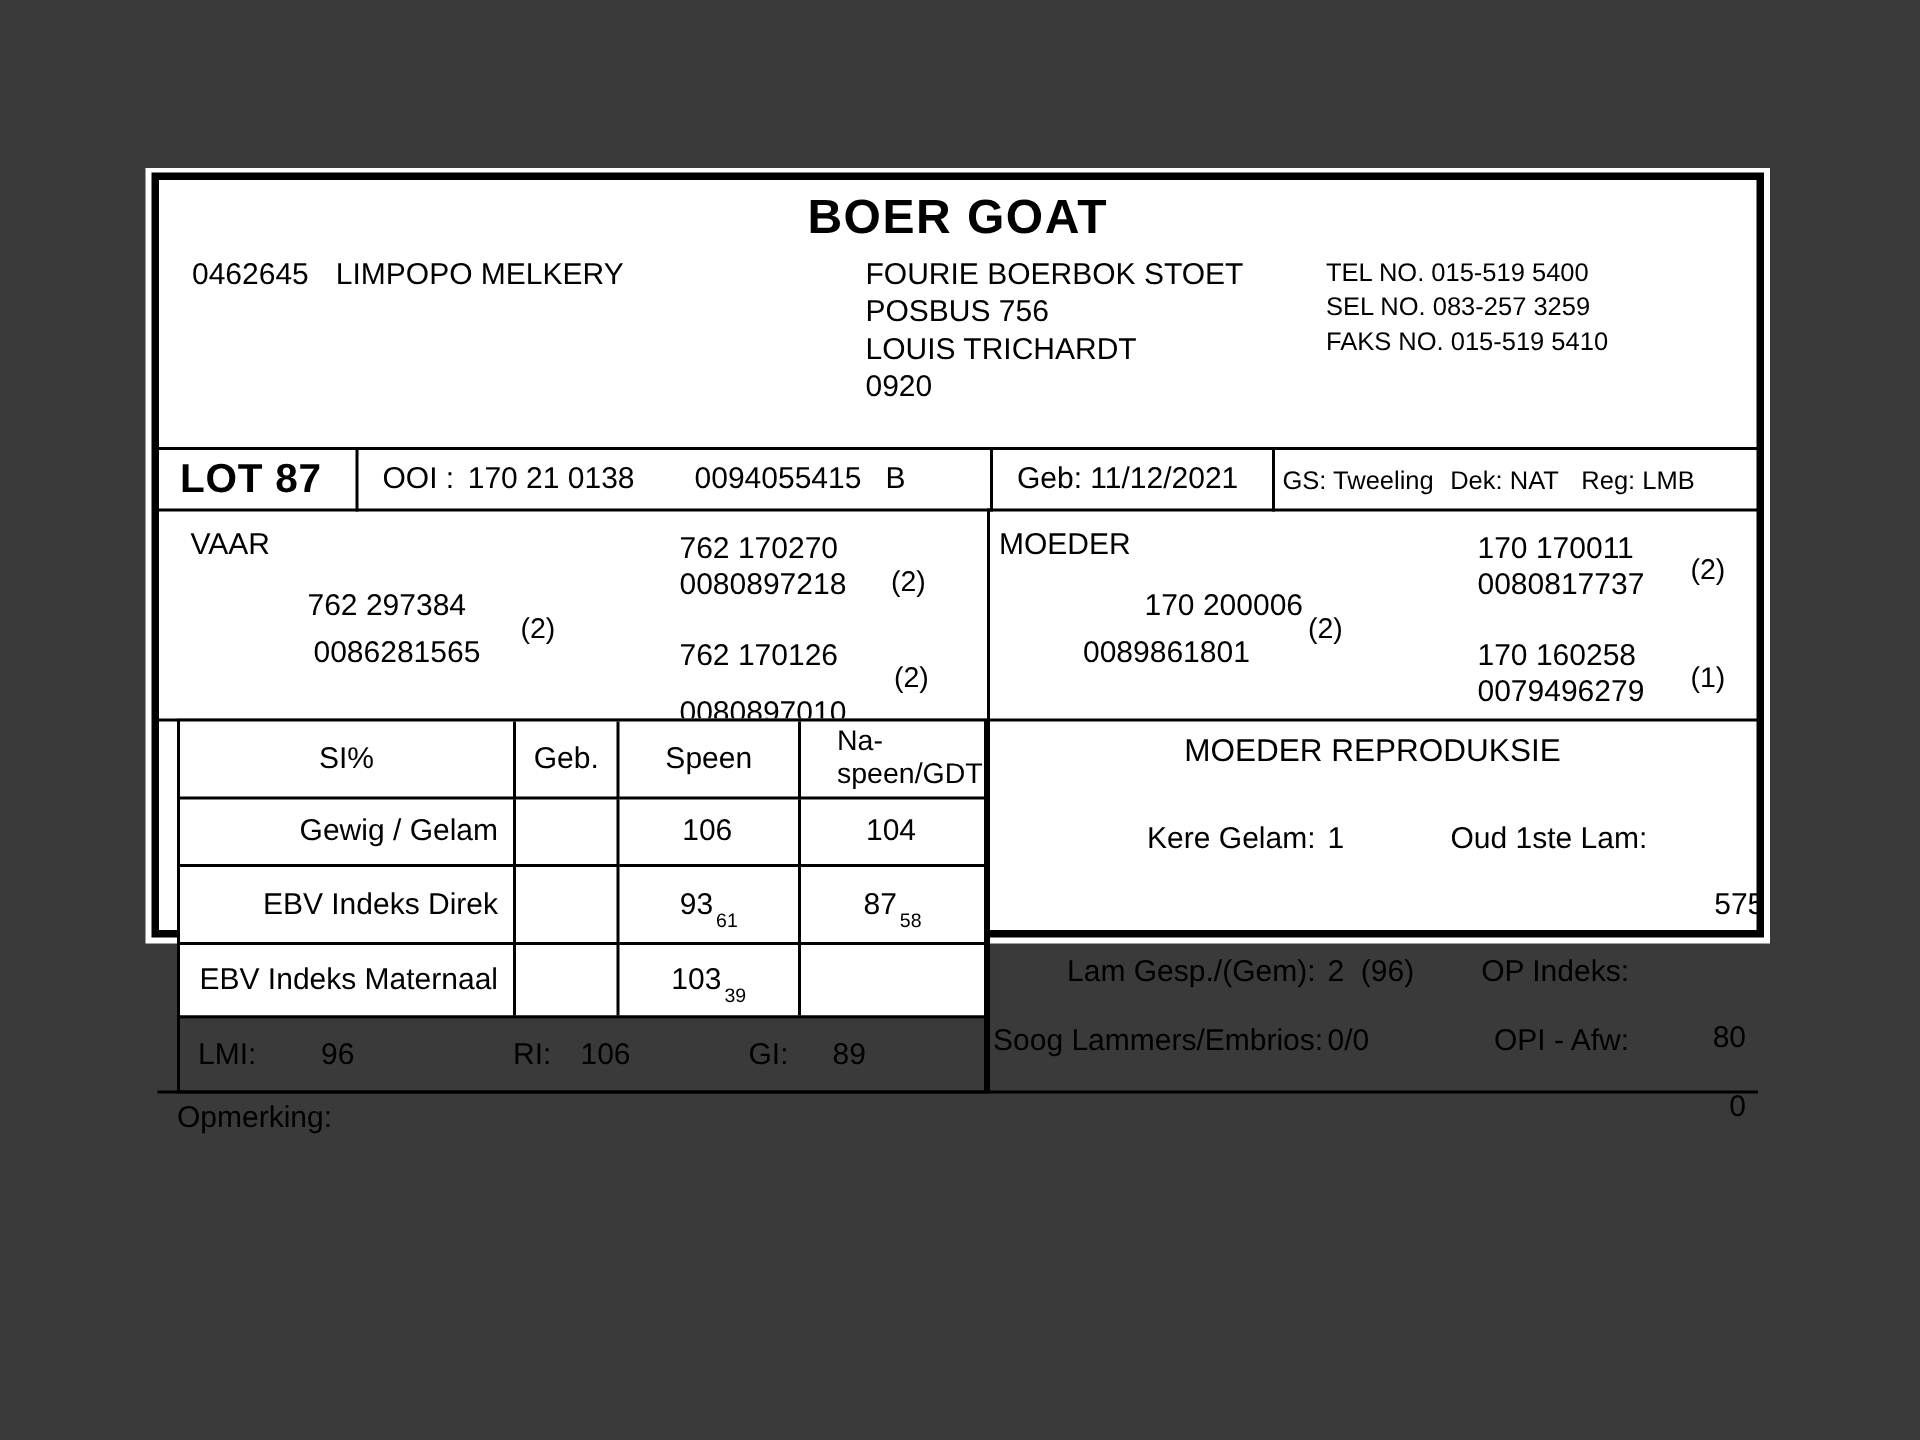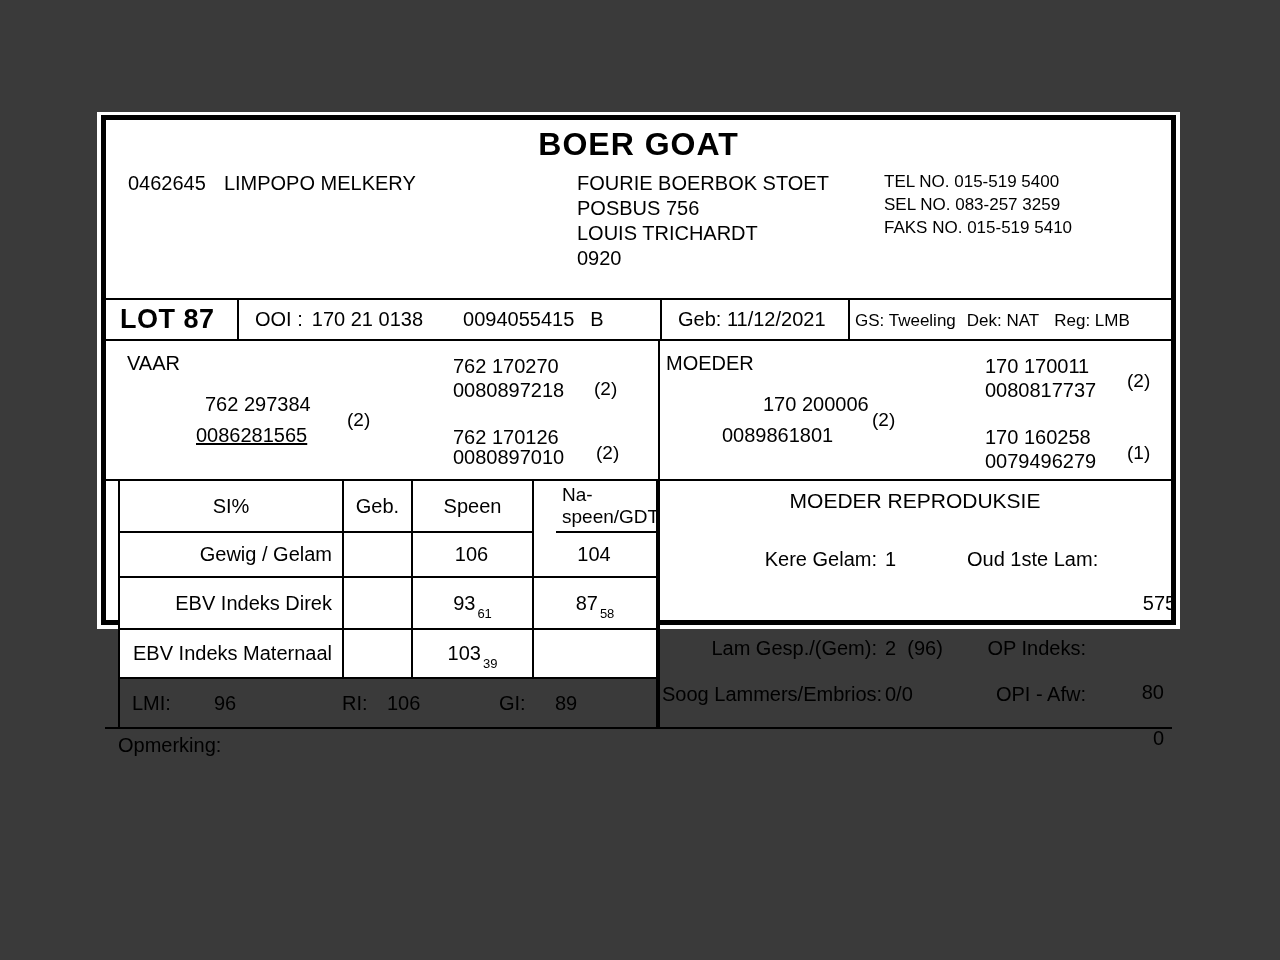--- a/index.html
+++ b/index.html
@@ -56,21 +56,21 @@
     background:#fff;
   }
   .cell {
     display:flex; align-items:center; justify-content:center;
     border-right:2px solid #000; border-bottom:2px solid #000;
     font-size:20px;
   }
   .cell.lastcol { border-right:none; }
   .cell.lastrow { border-bottom:none; }
   .cell.lab { justify-content:flex-end; padding-right:10px; text-align:right; }
-  .cell.nasp { justify-content:flex-start; padding-left:6px; font-size:19px; line-height:1.15;margin-left:22px; }
+  .cell.nasp { justify-content:flex-start; padding-left:24px; font-size:19px; line-height:1.15; }
   .cell.nasp span { display:block; width:80px; }
   .cell .sub { font-size:13px; margin-left:2px; transform:translateY(10px); }
 
   .indices {
     position:absolute; left:21px; top:565px; width:540px; height:52px;
     border:2px solid #000;
   }
   .indices span { position:absolute; top:13px; font-size:20px; white-space:nowrap; }
 
   .repro { position:absolute; left:561px; top:367px; width:514px; height:250px; }
@@ -123,27 +123,27 @@
   <div class="vline" style="left:751px; top:186px; height:43px;"></div>
   <div class="gs-line">
     <span>GS: Tweeling</span><span class="dek">Dek: NAT</span><span class="reg">Reg: LMB</span>
   </div>
   <div class="hline" style="top:227px;"></div>
 
   <div class="vline" style="left:561px; top:227px; height:390px;"></div>
 
   <div class="ped" style="left:30px; top:240px;">VAAR</div>
   <div class="ped" style="left:108px; top:281px;">762 297384</div>
-  <div class="ped" style="left:99px; top:312px;text-decoration:underline;">0086281565</div>
+  <div class="ped" style="left:112px; top:312px;">0086281565</div>
   <div class="ped note" style="left:250px; top:297px;">(2)</div>
   <div class="ped" style="left:356px; top:243px;">762 170270</div>
   <div class="ped" style="left:356px; top:267px;">0080897218</div>
   <div class="ped note" style="left:497px; top:266px;">(2)</div>
   <div class="ped" style="left:356px; top:314px;">762 170126</div>
-  <div class="ped" style="left:356px; top:334px;">0080897010</div>
+  <div class="ped" style="left:356px; top:352px;">0080897010</div>
   <div class="ped note" style="left:499px; top:330px;">(2)</div>
 
   <div class="ped" style="left:569px; top:240px;">MOEDER</div>
   <div class="ped" style="left:626px; top:281px;margin-left:40px;">170 200006</div>
   <div class="ped" style="left:625px; top:312px;">0089861801</div>
   <div class="ped note" style="left:775px; top:297px;">(2)</div>
   <div class="ped" style="left:888px; top:243px;">170 170011</div>
   <div class="ped" style="left:888px; top:267px;">0080817737</div>
   <div class="ped note" style="left:1030px; top:258px;">(2)</div>
   <div class="ped" style="left:888px; top:314px;">170 160258</div>

